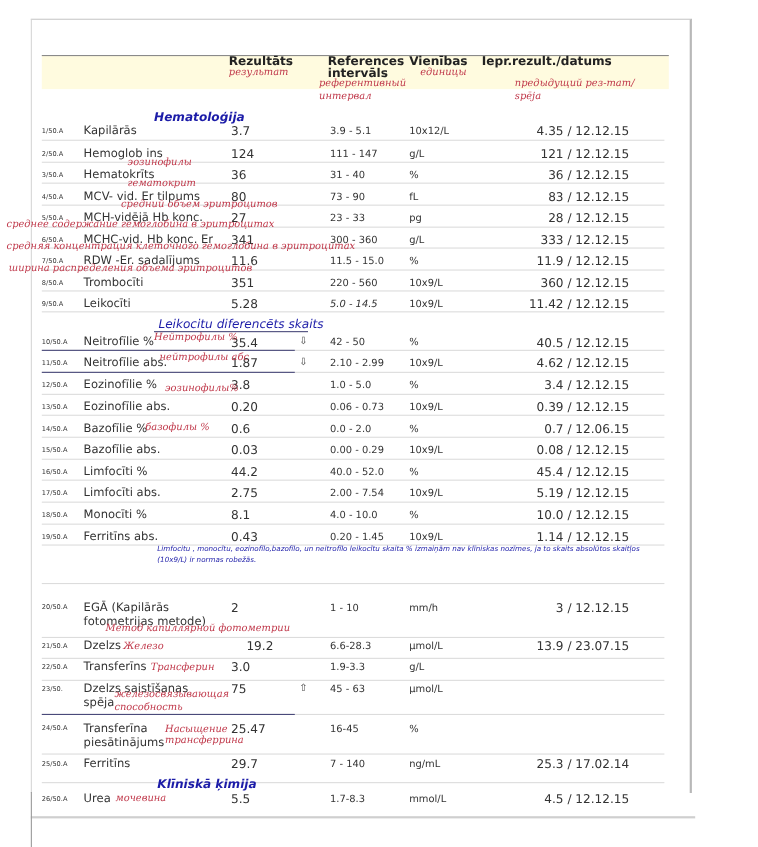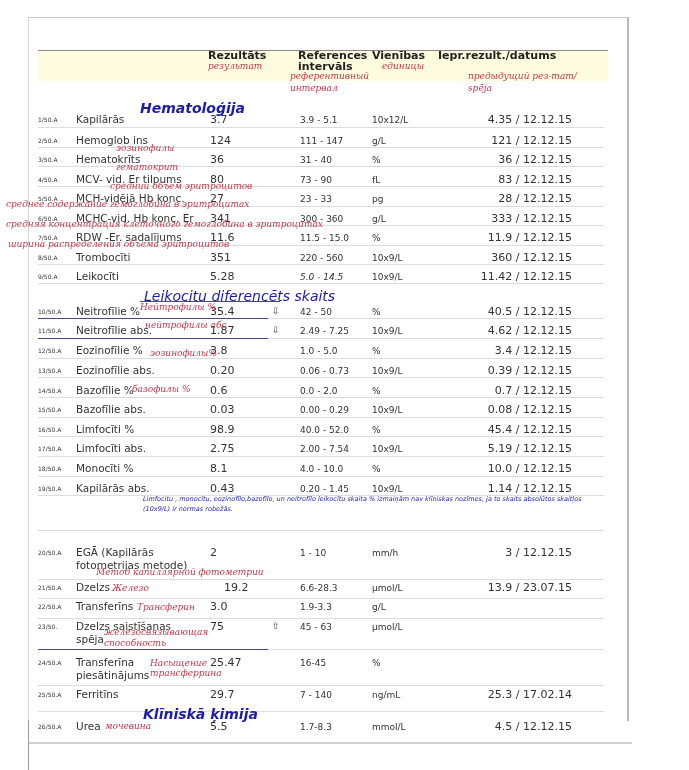--- a/index.html
+++ b/index.html
@@ -13,21 +13,21 @@
     border-right: 2px solid #b8b8b8; background: #fff;
   }
   .page-bottom-line { position: absolute; left: 28px; top: 742px; width: 604px; height: 2px; background: #cfcfcf; }
   .page-left-line { position: absolute; left: 28px; top: 720px; width: 1px; height: 50px; background: #9a9a9a; }
   .header-band {
     position: absolute; left: 38px; top: 50px; width: 570px; height: 30px;
     background: #fffbdf; border-top: 1px solid #8a8a8a;
   }
   .hcol { position: absolute; font-size: 11px; font-weight: bold; color: #222; line-height: 12px; }
   .ru { position: absolute; font-family: "DejaVu Serif", serif; font-style: italic; color: #c0394b; font-size: 9px; line-height: 10px; white-space: nowrap; }
-  .section-title { position: absolute; font-style: italic; font-weight: bold; color: #1c1ca8; font-size: 14px; }
+  .section-title { position: absolute; font-style: italic; font-weight: bold; color: #1c1ca8; font-size: 11px; }
   .row { position: absolute; left: 38px; width: 568px; }
   .row-line { position: absolute; left: 38px; width: 566px; height: 1px; background: #dcdcdc; }
   .code { position: absolute; left: 0; font-size: 6px; color: #333; }
   .name { position: absolute; left: 38px; font-size: 10.5px; color: #333; white-space: nowrap; }
   .result { position: absolute; left: 172px; font-size: 11px; color: #333; }
   .flag { position: absolute; left: 234px; font-size: 9px; color: #444; }
   .ref { position: absolute; left: 262px; font-size: 9px; color: #333; white-space: nowrap; }
   .unit { position: absolute; left: 334px; font-size: 9px; color: #333; }
   .prev { position: absolute; right: 34px; font-size: 11px; color: #333; text-align: right; white-space: nowrap; }
   .uline { position: absolute; height: 1px; background: #4a4a7a; }
@@ -168,21 +168,21 @@
       <div class="ref" style="top: 2px;">42 - 50</div>
       <div class="unit" style="top: 2px;">%</div>
       <div class="prev" style="top: 0px;">40.5 / 12.12.15</div>
     </div>
     <div class="ru" style="left: 140px; top: 302px;">Нейтрофилы %</div>
     <div class="row" style="top: 324px; height: 16px;">
       <div class="code" style="top: 3px;">11/50.A</div>
       <div class="name" style="top: 0px;">Neitrofīlie abs.</div>
       <div class="result" style="top: 0px;">1.87</div>
       <div class="flag" style="top: 1px;">⇩</div>
-      <div class="ref" style="top: 2px;">2.49 - 7.25</div>
+      <div class="ref" style="top: 2px;">2.10 - 2.99</div>
       <div class="unit" style="top: 2px;">10x9/L</div>
       <div class="prev" style="top: 0px;">4.62 / 12.12.15</div>
     </div>
     <div class="ru" style="left: 145px; top: 320px; text-align: right;">нейтрофилы абс</div>
     <div class="row" style="top: 344px; height: 16px;">
       <div class="code" style="top: 3px;">12/50.A</div>
       <div class="name" style="top: 0px;">Eozinofīlie %</div>
       <div class="result" style="top: 0px;">3.8</div>
       <div class="ref" style="top: 2px;">1.0 - 5.0</div>
       <div class="unit" style="top: 2px;">%</div>
@@ -196,35 +196,35 @@
       <div class="ref" style="top: 2px;">0.06 - 0.73</div>
       <div class="unit" style="top: 2px;">10x9/L</div>
       <div class="prev" style="top: 0px;">0.39 / 12.12.15</div>
     </div>
     <div class="row" style="top: 384px; height: 16px;">
       <div class="code" style="top: 3px;">14/50.A</div>
       <div class="name" style="top: 0px;">Bazofīlie %</div>
       <div class="result" style="top: 0px;">0.6</div>
       <div class="ref" style="top: 2px;">0.0 - 2.0</div>
       <div class="unit" style="top: 2px;">%</div>
-      <div class="prev" style="top: 0px;">0.7 / 12.12.15</div>
+      <div class="prev" style="top: 0px;">0.7 / 12.06.15</div>
     </div>
     <div class="ru" style="left: 132px; top: 384px;">базофилы %</div>
     <div class="row" style="top: 403px; height: 16px;">
       <div class="code" style="top: 3px;">15/50.A</div>
       <div class="name" style="top: 0px;">Bazofīlie abs.</div>
       <div class="result" style="top: 0px;">0.03</div>
       <div class="ref" style="top: 2px;">0.00 - 0.29</div>
       <div class="unit" style="top: 2px;">10x9/L</div>
       <div class="prev" style="top: 0px;">0.08 / 12.12.15</div>
     </div>
     <div class="row" style="top: 423px; height: 16px;">
       <div class="code" style="top: 3px;">16/50.A</div>
       <div class="name" style="top: 0px;">Limfocīti %</div>
-      <div class="result" style="top: 0px;">98.9</div>
+      <div class="result" style="top: 0px;">44.2</div>
       <div class="ref" style="top: 2px;">40.0 - 52.0</div>
       <div class="unit" style="top: 2px;">%</div>
       <div class="prev" style="top: 0px;">45.4 / 12.12.15</div>
     </div>
     <div class="row" style="top: 442px; height: 16px;">
       <div class="code" style="top: 3px;">17/50.A</div>
       <div class="name" style="top: 0px;">Limfocīti abs.</div>
       <div class="result" style="top: 0px;">2.75</div>
       <div class="ref" style="top: 2px;">2.00 - 7.54</div>
       <div class="unit" style="top: 2px;">10x9/L</div>
@@ -233,21 +233,21 @@
     <div class="row" style="top: 462px; height: 16px;">
       <div class="code" style="top: 3px;">18/50.A</div>
       <div class="name" style="top: 0px;">Monocīti %</div>
       <div class="result" style="top: 0px;">8.1</div>
       <div class="ref" style="top: 2px;">4.0 - 10.0</div>
       <div class="unit" style="top: 2px;">%</div>
       <div class="prev" style="top: 0px;">10.0 / 12.12.15</div>
     </div>
     <div class="row" style="top: 482px; height: 16px;">
       <div class="code" style="top: 3px;">19/50.A</div>
-      <div class="name" style="top: 0px;">Kapilārās abs.</div>
+      <div class="name" style="top: 0px;">Ferritīns abs.</div>
       <div class="result" style="top: 0px; text-align: right;">0.43</div>
       <div class="ref" style="top: 2px;">0.20 - 1.45</div>
       <div class="unit" style="top: 2px;">10x9/L</div>
       <div class="prev" style="top: 0px;">1.14 / 12.12.15</div>
     </div>
     <div class="row" style="top: 546px; height: 16px;">
       <div class="code" style="top: 3px;">20/50.A</div>
       <div class="name" style="top: 0px;">EGĀ (Kapilārās</div>
       <div class="name" style="top: 13px;">fotometrijas metode)</div>
       <div class="result" style="top: 0px;">2</div>

